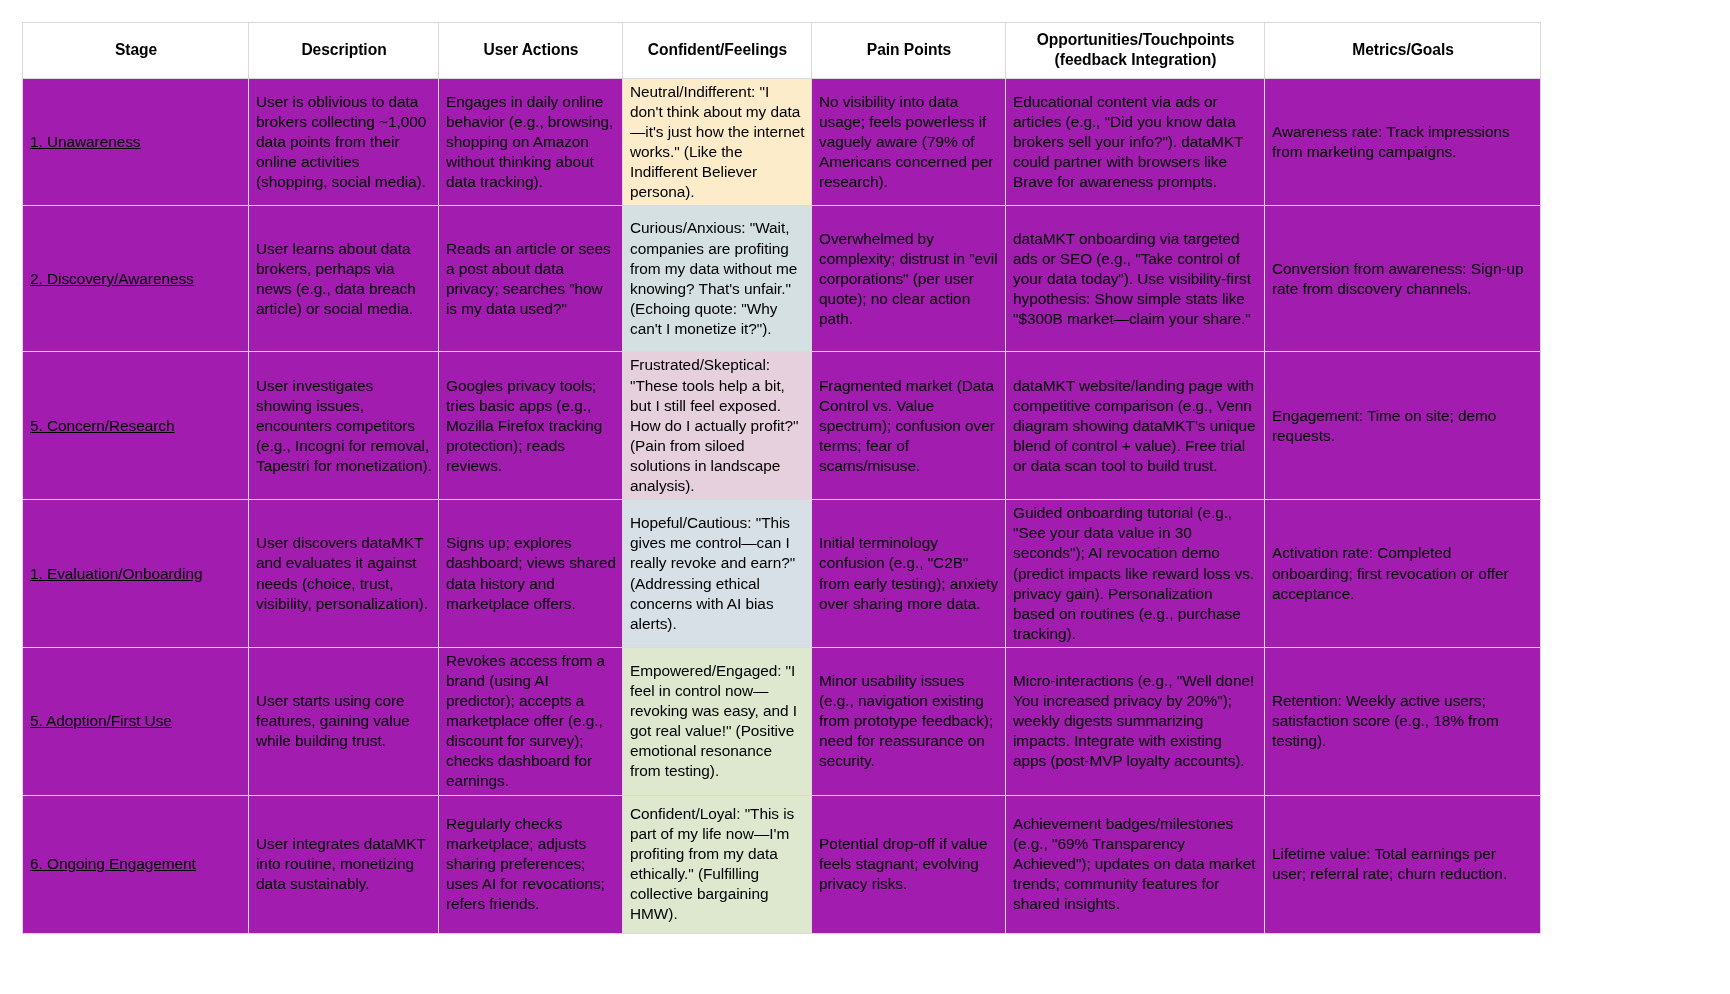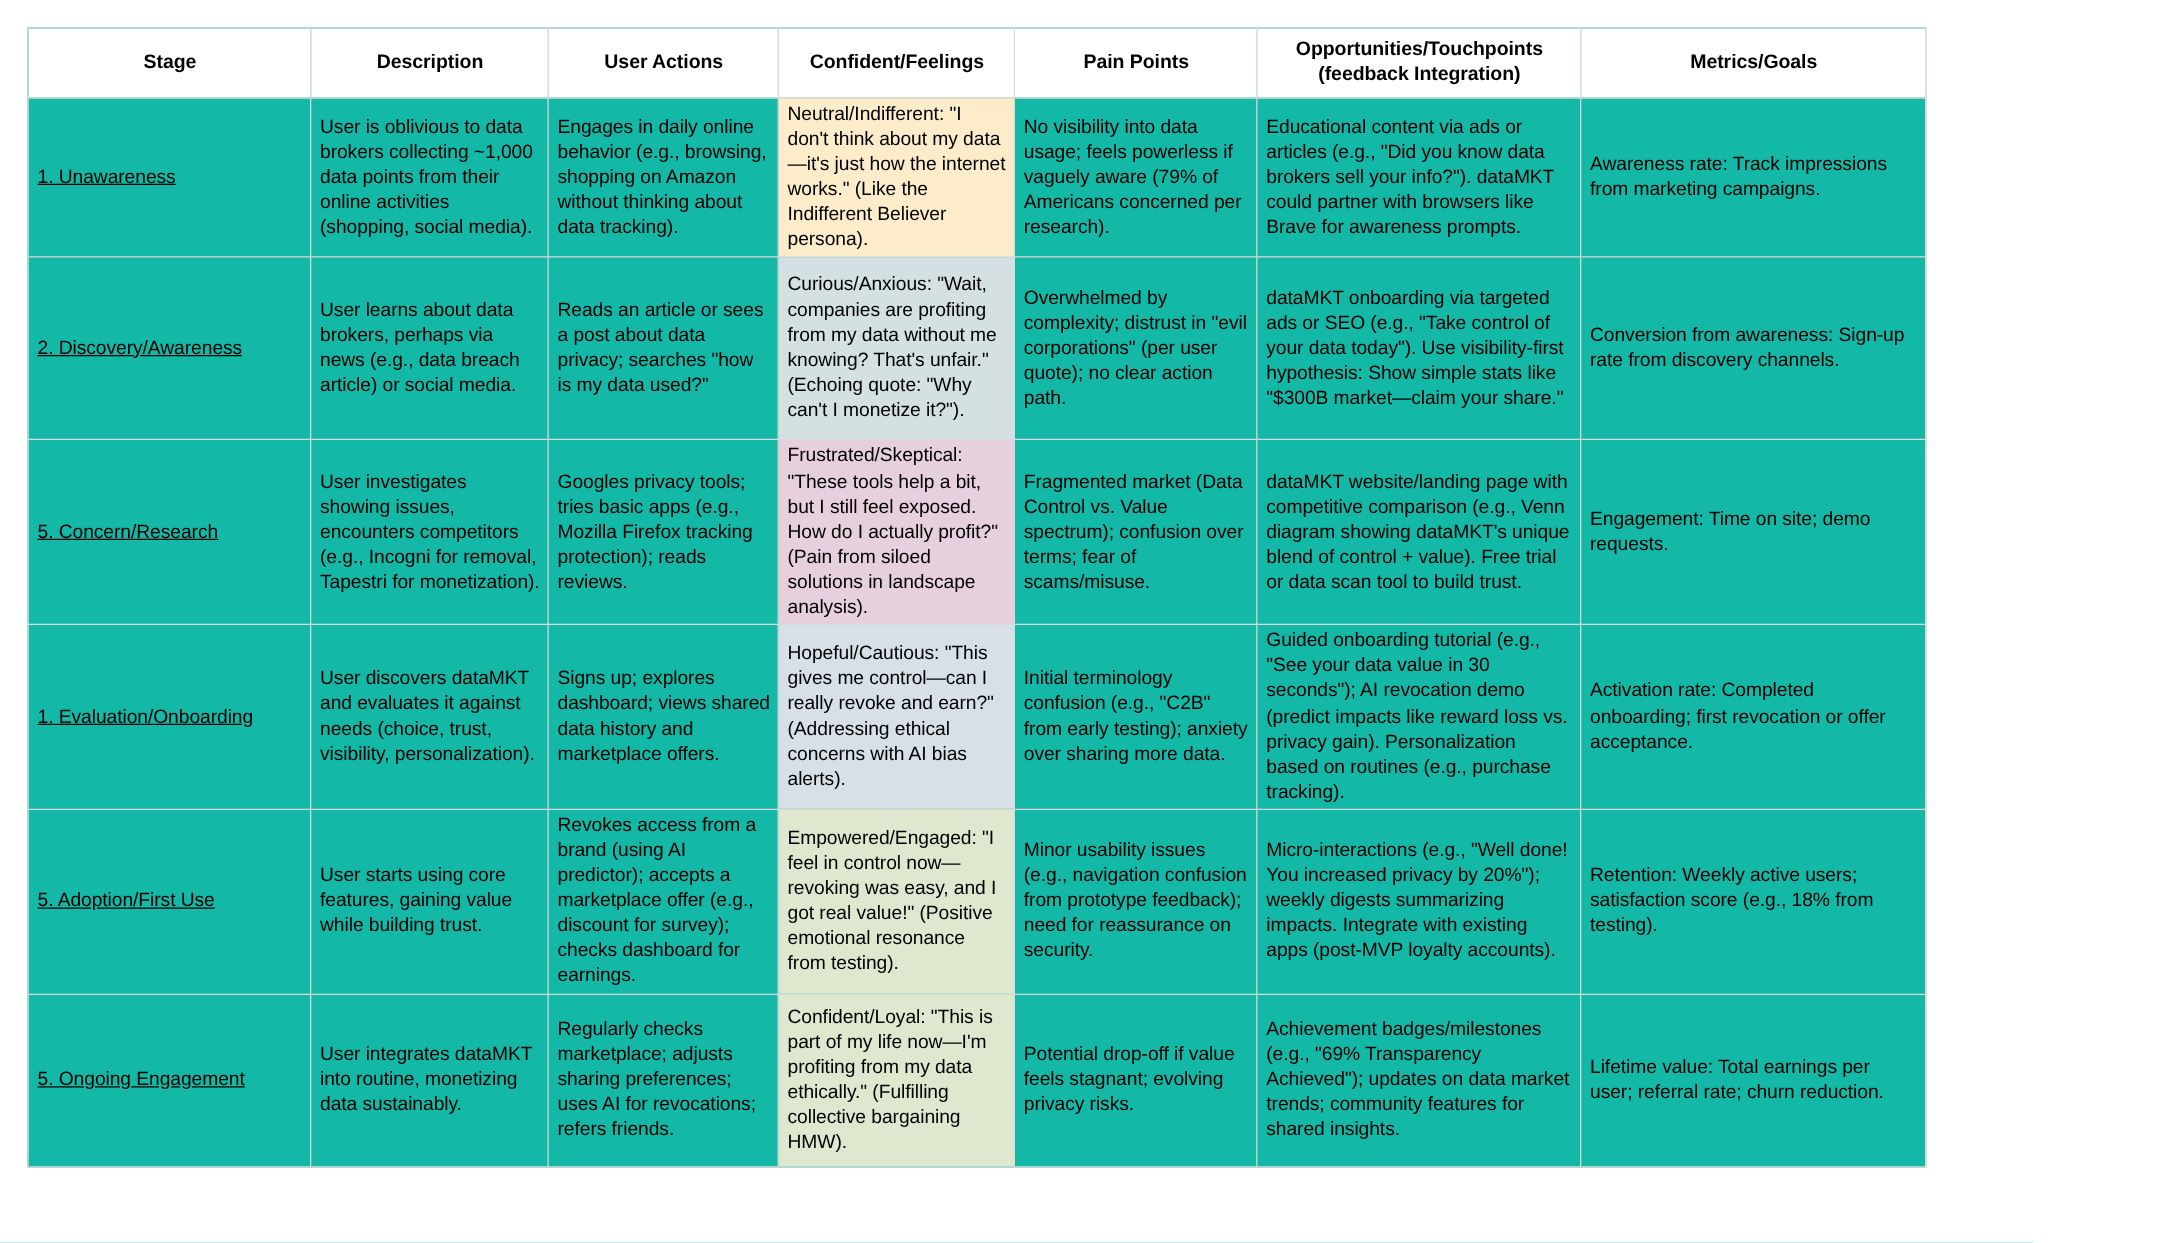--- a/index.html
+++ b/index.html
@@ -18,21 +18,21 @@
   .sheet {
     position: absolute;
     left: 22px;
     top: 22px;
     width: 1518px;
   }
   table.journey {
     border-collapse: collapse;
     table-layout: fixed;
     width: 1518px;
-    background: #14b8a6;
+    background: #a21caf;
   }
   table.journey col.c-stage        { width: 226px; }
   table.journey col.c-description  { width: 190px; }
   table.journey col.c-actions      { width: 184px; }
   table.journey col.c-thoughts     { width: 189px; }
   table.journey col.c-pain         { width: 194px; }
   table.journey col.c-opps         { width: 259px; }
   table.journey col.c-metrics      { width: 276px; }
 
   table.journey th,
@@ -149,26 +149,26 @@
         <td class="thoughts-cell">Hopeful/Cautious: "This gives me control—can I really revoke and earn?" (Addressing ethical concerns with AI bias alerts).</td>
         <td class="pain-cell">Initial terminology confusion (e.g., "C2B" from early testing); anxiety over sharing more data.</td>
         <td class="opps-cell">Guided onboarding tutorial (e.g., "See your data value in 30 seconds"); AI revocation demo (predict impacts like reward loss vs. privacy gain). Personalization based on routines (e.g., purchase tracking).</td>
         <td class="metrics-cell">Activation rate: Completed onboarding; first revocation or offer acceptance.</td>
       </tr>
       <tr class="r5">
         <td class="stage-cell">5. Adoption/First Use</td>
         <td class="desc-cell">User starts using core features, gaining value while building trust.</td>
         <td class="actions-cell">Revokes access from a brand (using AI predictor); accepts a marketplace offer (e.g., discount for survey); checks dashboard for earnings.</td>
         <td class="thoughts-cell">Empowered/Engaged: "I feel in control now—revoking was easy, and I got real value!" (Positive emotional resonance from testing).</td>
-        <td class="pain-cell">Minor usability issues (e.g., navigation confusion from prototype feedback); need for reassurance on security.</td>
+        <td class="pain-cell">Minor usability issues (e.g., navigation existing from prototype feedback); need for reassurance on security.</td>
         <td class="opps-cell">Micro-interactions (e.g., "Well done! You increased privacy by 20%"); weekly digests summarizing impacts. Integrate with existing apps (post-MVP loyalty accounts).</td>
         <td class="metrics-cell">Retention: Weekly active users; satisfaction score (e.g., 18% from testing).</td>
       </tr>
       <tr class="r6">
-        <td class="stage-cell">5. Ongoing Engagement</td>
+        <td class="stage-cell">6. Ongoing Engagement</td>
         <td class="desc-cell">User integrates dataMKT into routine, monetizing data sustainably.</td>
         <td class="actions-cell">Regularly checks marketplace; adjusts sharing preferences; uses AI for revocations; refers friends.</td>
         <td class="thoughts-cell">Confident/Loyal: "This is part of my life now—I'm profiting from my data ethically." (Fulfilling collective bargaining HMW).</td>
         <td class="pain-cell">Potential drop-off if value feels stagnant; evolving privacy risks.</td>
         <td class="opps-cell">Achievement badges/milestones (e.g., "69% Transparency Achieved"); updates on data market trends; community features for shared insights.</td>
         <td class="metrics-cell">Lifetime value: Total earnings per user; referral rate; churn reduction.</td>
       </tr>
     </tbody>
   </table>
 </div>

